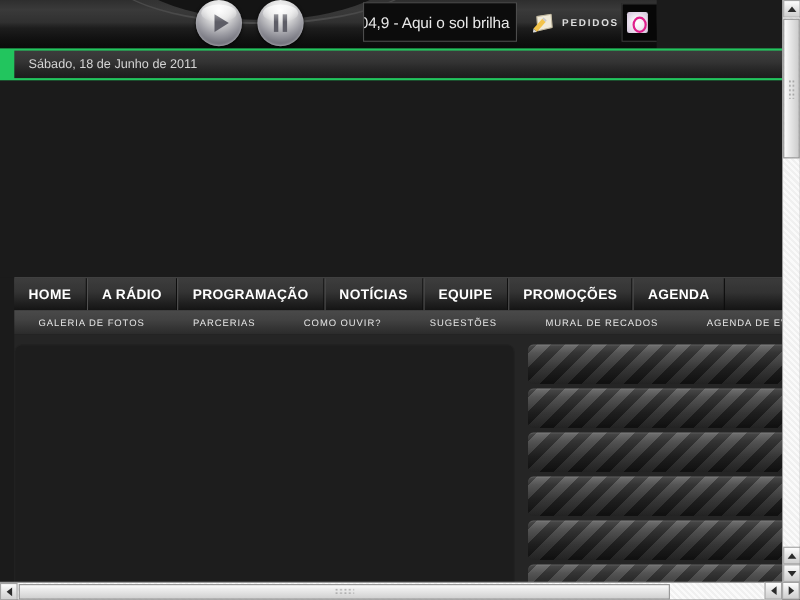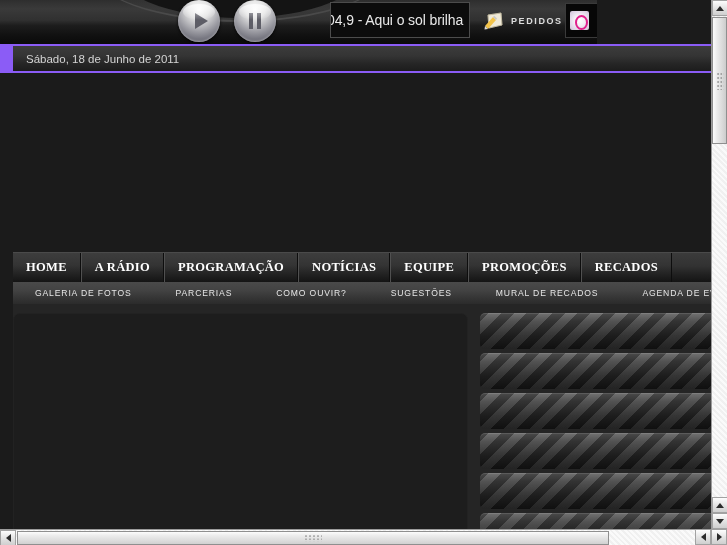--- a/index.html
+++ b/index.html
@@ -174,21 +174,21 @@
     width: 17px; height: 19px;
     background: linear-gradient(135deg, #ffe680 0%, #f5c93c 45%, #c98b10 100%);
     clip-path: polygon(55% 0%, 18% 54%, 44% 54%, 26% 100%, 82% 42%, 52% 42%, 72% 0%);
   }
 
   
   #datebar-wrap {
     position: relative;
     width: 711px;
     height: 29px;
-    background: #8b5cf6;
+    background: #22c55e;
   }
   #datebar {
     position: absolute;
     left: 13px; top: 2px;
     right: 0;
     height: 25px;
     background: linear-gradient(to bottom, #3c3c3c 0%, #343434 40%, #262626 70%, #1c1c1c 100%);
     display: flex; align-items: center;
     padding-left: 13px;
   }
@@ -206,21 +206,20 @@
 
   
   #mainnav {
     position: relative;
     margin-left: 13px;
     width: 714px;
     height: 30px;
     display: flex;
     background: linear-gradient(to bottom, #3b3b3b 0%, #323232 45%, #222 72%, #141414 100%);
     border-top: 1px solid #4a4a4a;
-    font-family: Liberation Serif, serif;
   }
   #mainnav .nav-item {
     display: flex; align-items: center; justify-content: center;
     padding: 0 13px;
     color: #ffffff;
     font-size: 12.5px;
     font-weight: bold;
     letter-spacing: 0.3px;
     border-right: 1px solid #0d0d0d;
     border-left: 1px solid #505050;
@@ -417,21 +416,21 @@
 
     <div id="banner"></div>
 
     <div id="mainnav">
         <div class="nav-item">HOME</div>
         <div class="nav-item">A RÁDIO</div>
         <div class="nav-item">PROGRAMAÇÃO</div>
         <div class="nav-item">NOTÍCIAS</div>
         <div class="nav-item">EQUIPE</div>
         <div class="nav-item">PROMOÇÕES</div>
-        <div class="nav-item">RECADOS</div>
+        <div class="nav-item">AGENDA</div>
       </div>
 
     <div id="subnav">
         <div class="sub-item">GALERIA DE FOTOS</div>
         <div class="sub-item">PARCERIAS</div>
         <div class="sub-item">COMO OUVIR?</div>
         <div class="sub-item">SUGESTÕES</div>
         <div class="sub-item">MURAL DE RECADOS</div>
         <div class="sub-item">AGENDA DE EVENTOS</div>
       </div>

